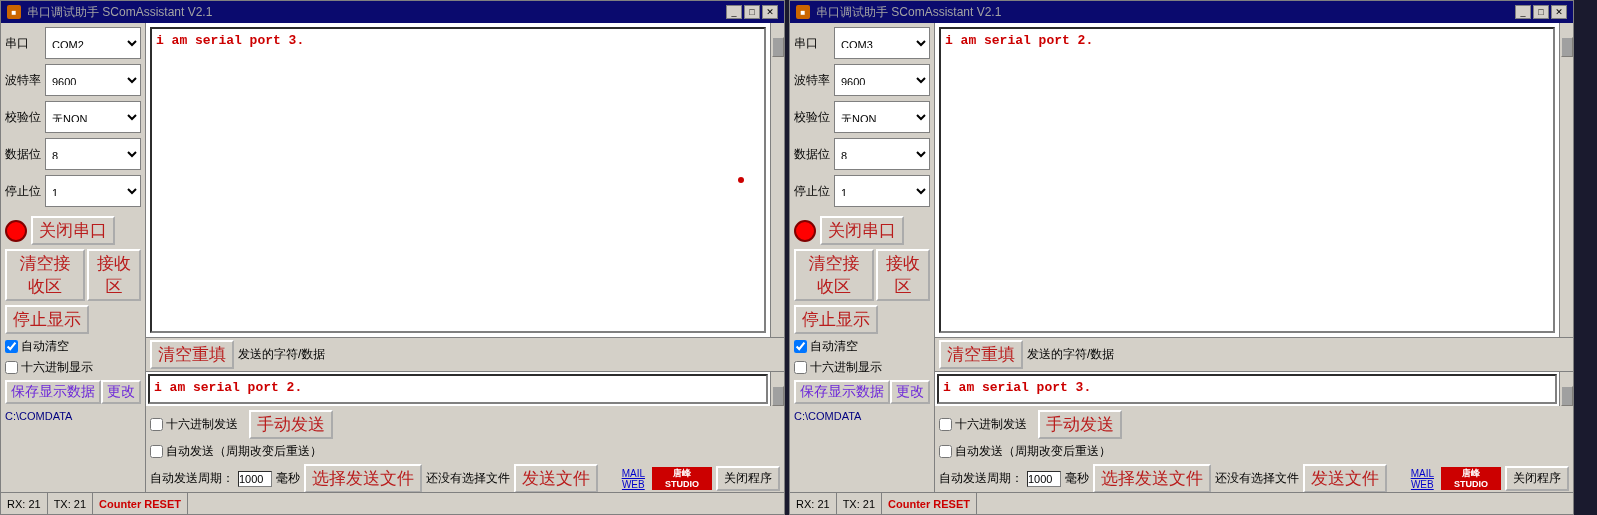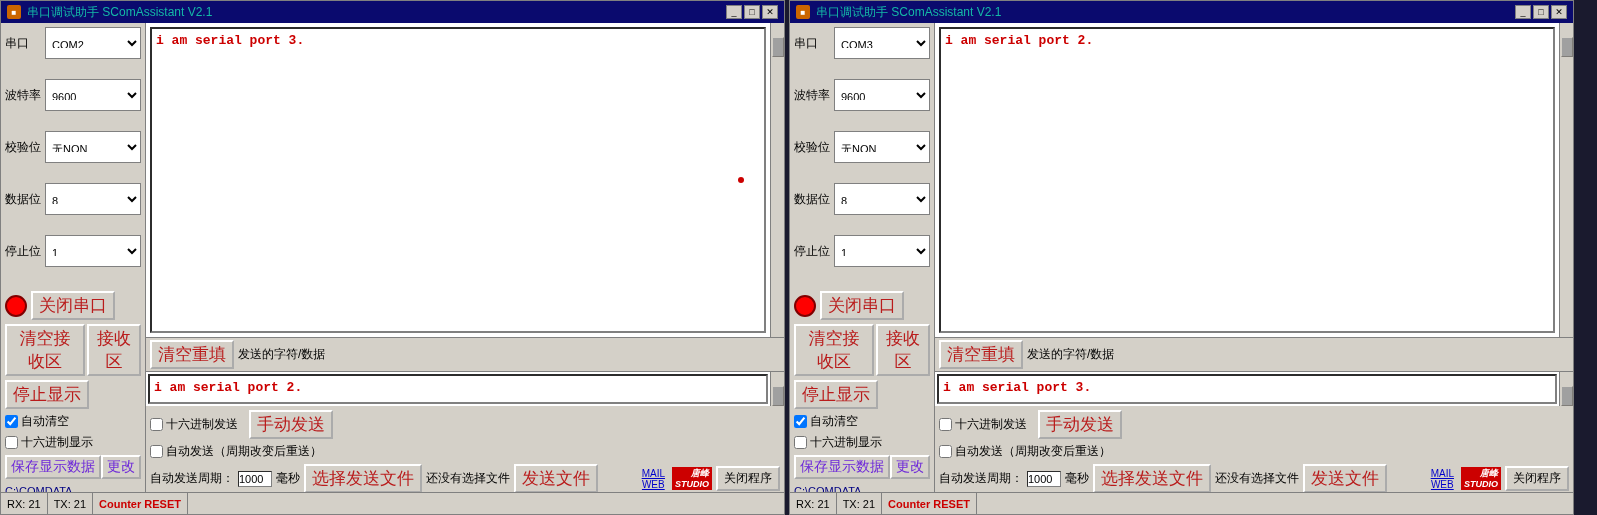--- a/index.html
+++ b/index.html
@@ -45,21 +45,21 @@
       background: #cc6600;
       border-radius: 2px;
       display: flex;
       align-items: center;
       justify-content: center;
       font-size: 8px;
       color: white;
     }
     .title-text {
       font-size: 12px;
-      color: #14b8a6;
+      color: #a3a3a3;
     }
     .title-controls {
       display: flex;
       gap: 2px;
     }
     .title-btn {
       width: 16px;
       height: 14px;
       background: #d4d0c8;
       border: 1px solid #808080;
@@ -81,21 +81,21 @@
       border-right: 1px solid #808080;
       padding: 4px;
       display: flex;
       flex-direction: column;
       gap: 2px;
     }
     .field-row {
       display: flex;
       align-items: center;
       gap: 2px;
-      margin-bottom: 18px;
+      margin-bottom: 3px;
     }
     .field-label {
       width: 38px;
       font-size: 12px;
       color: #000;
     }
     .field-select {
       flex: 1;
       height: 32px;
       font-size: 11px;
@@ -274,24 +274,23 @@
       font-size: 10px;
       color: #0000cc;
       text-decoration: underline;
       cursor: pointer;
     }
     .studio-badge {
       background: #cc0000;
       color: white;
       font-size: 9px;
       font-weight: bold;
-      padding: 1px 3px;
-      text-align: right;
+      padding: 1px 13px;
+      text-align: center;
       line-height: 1.2;
-      font-style: italic;
     }
     .close-program-btn {
       background: #d4d0c8;
       border: 2px outset #ffffff;
       padding: 2px 6px;
       font-size: 12px;
       cursor: pointer;
       color: black;
       white-space: nowrap;
     }

